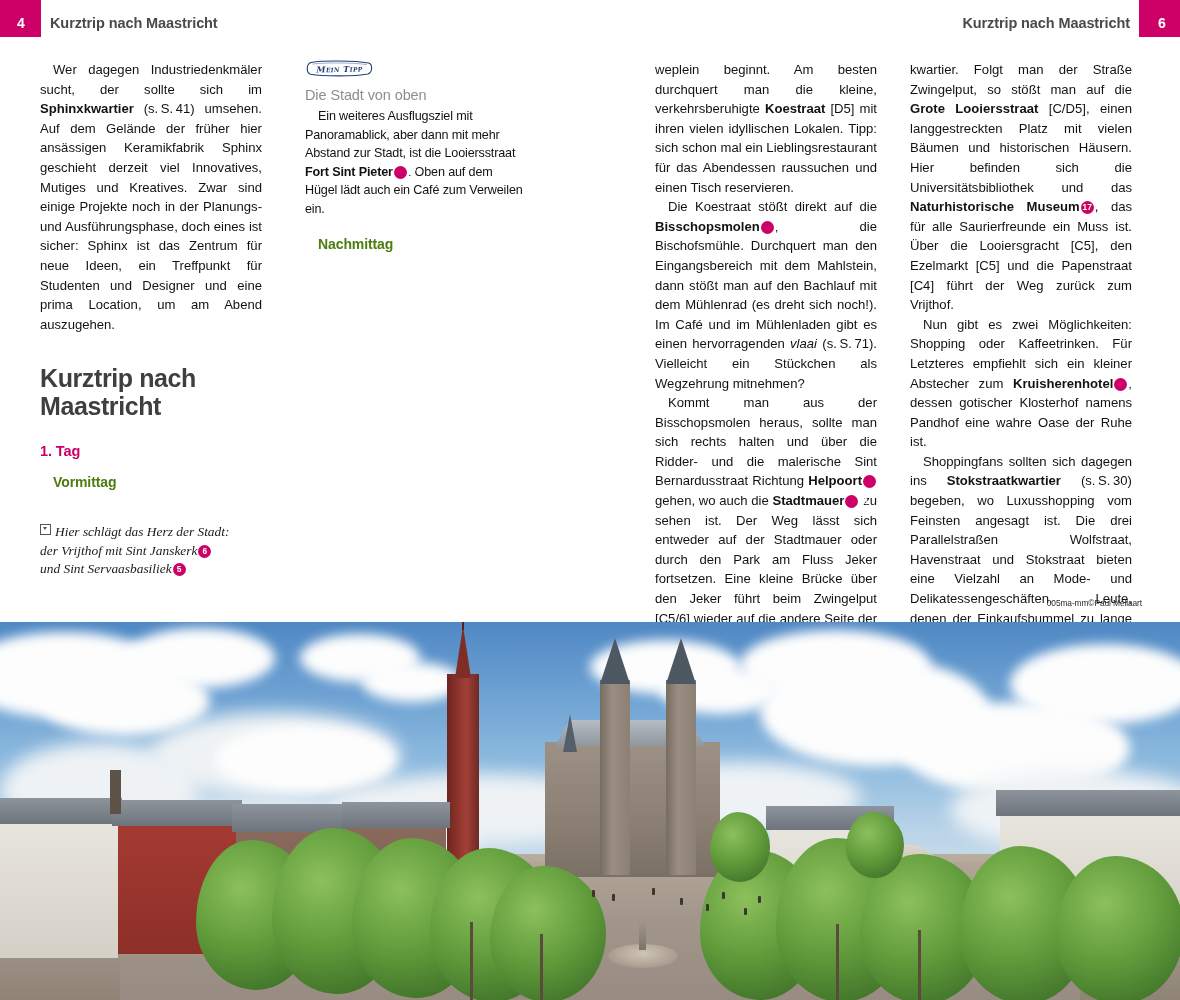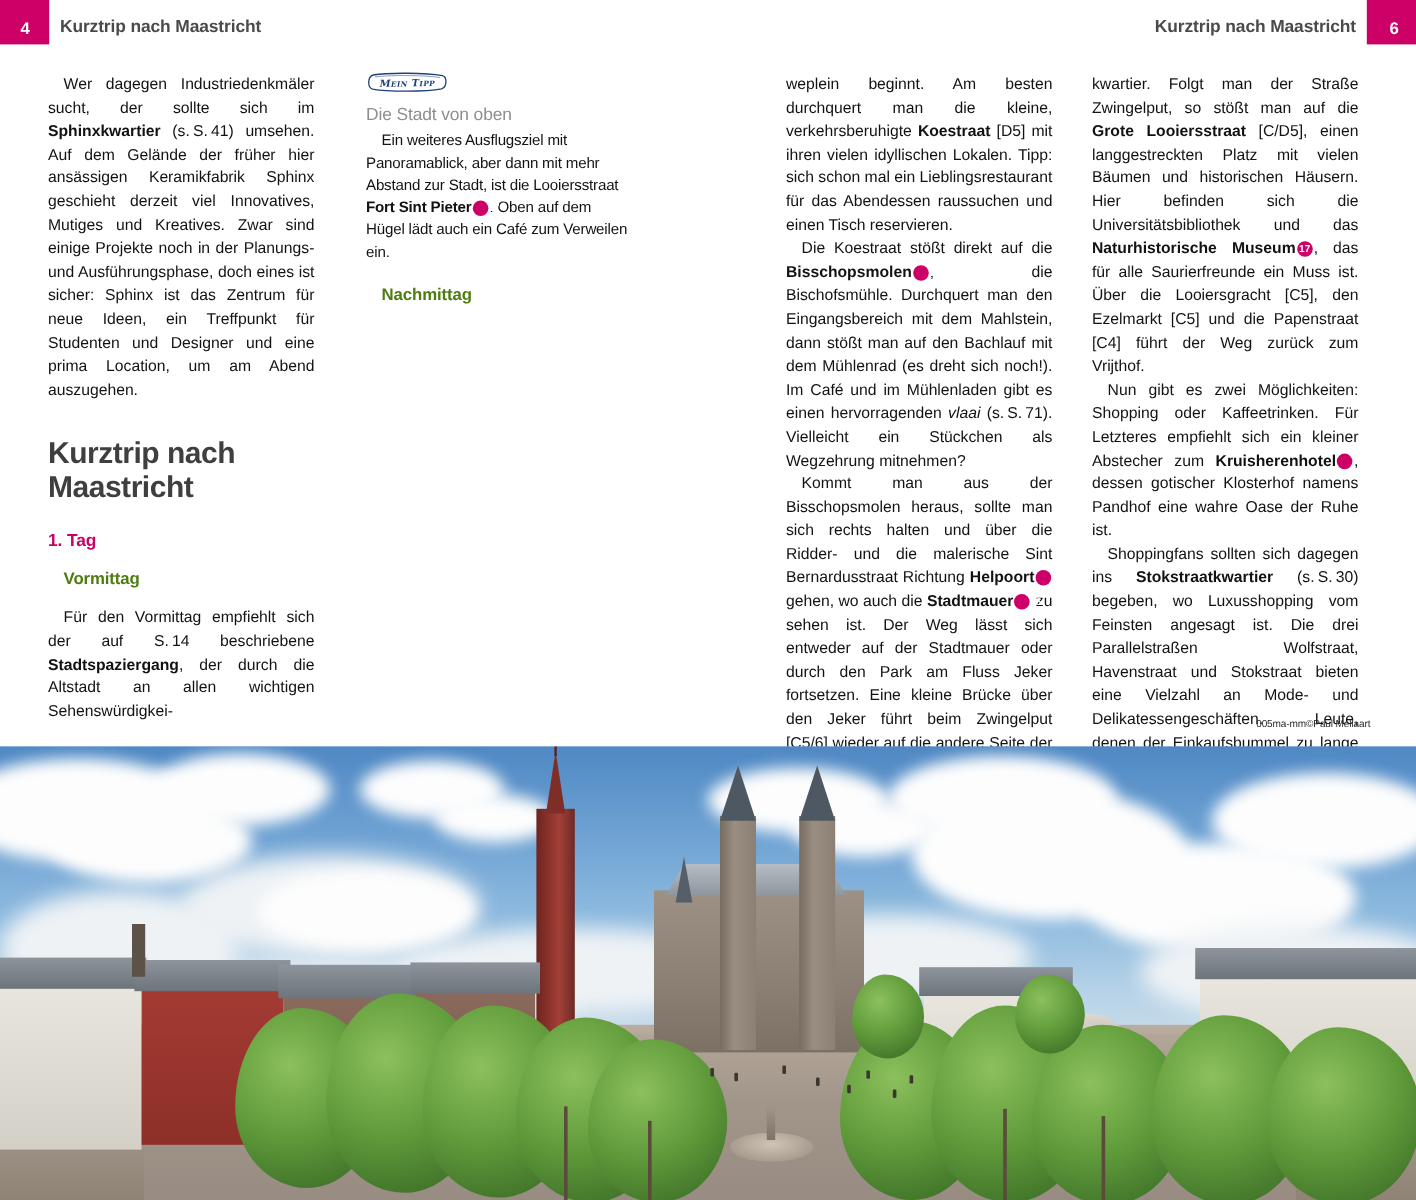--- a/index.html
+++ b/index.html
@@ -249,21 +249,20 @@
 
   <div class="col c1">
     <p class="bodytext indent"><span>Wer dagegen Industriedenkmäler sucht, der sollte sich im </span><b>Sphinxkwartier</b><span> (s. S. 41) umsehen. Auf dem Gelände der früher hier ansässigen Keramikfabrik Sphinx geschieht derzeit viel Innovatives, Mutiges und Kreatives. Zwar sind einige Projekte noch in der Planungs- und Ausführungsphase, doch eines ist sicher: Sphinx ist das Zentrum für neue Ideen, ein Treffpunkt für Studenten und Designer und eine prima Location, um am Abend auszugehen.</span></p>
 
     <h1 class="h1" style="margin-top:30px;">Kurztrip nach Maastricht</h1>
 
     <h2 class="h2" style="margin-top:22px;">1. Tag</h2>
 
     <h3 class="h3" style="margin-top:13px;">Vormittag</h3>
 
-    <p class="bodytext indent" style="margin-top:1px;"><span>Für den Vormittag empfiehlt sich der auf S. 14 beschriebene </span><b>Stadtspaziergang</b><span>, der durch die Altstadt an allen wichtigen Sehenswürdigkei-</span></p>
 
     <div class="photo-caption" style="margin-top:32px;">
       <span class="cap-arrow"></span><span>Hier schlägt das Herz der Stadt:</span><br>
       <span>der Vrijthof mit Sint Janskerk</span><span class="numbadge">6</span><br>
       <span>und Sint Servaasbasiliek</span><span class="numbadge">5</span>
     </div>
   </div>
 
   <div class="col c2">
     <div class="tipbox">

